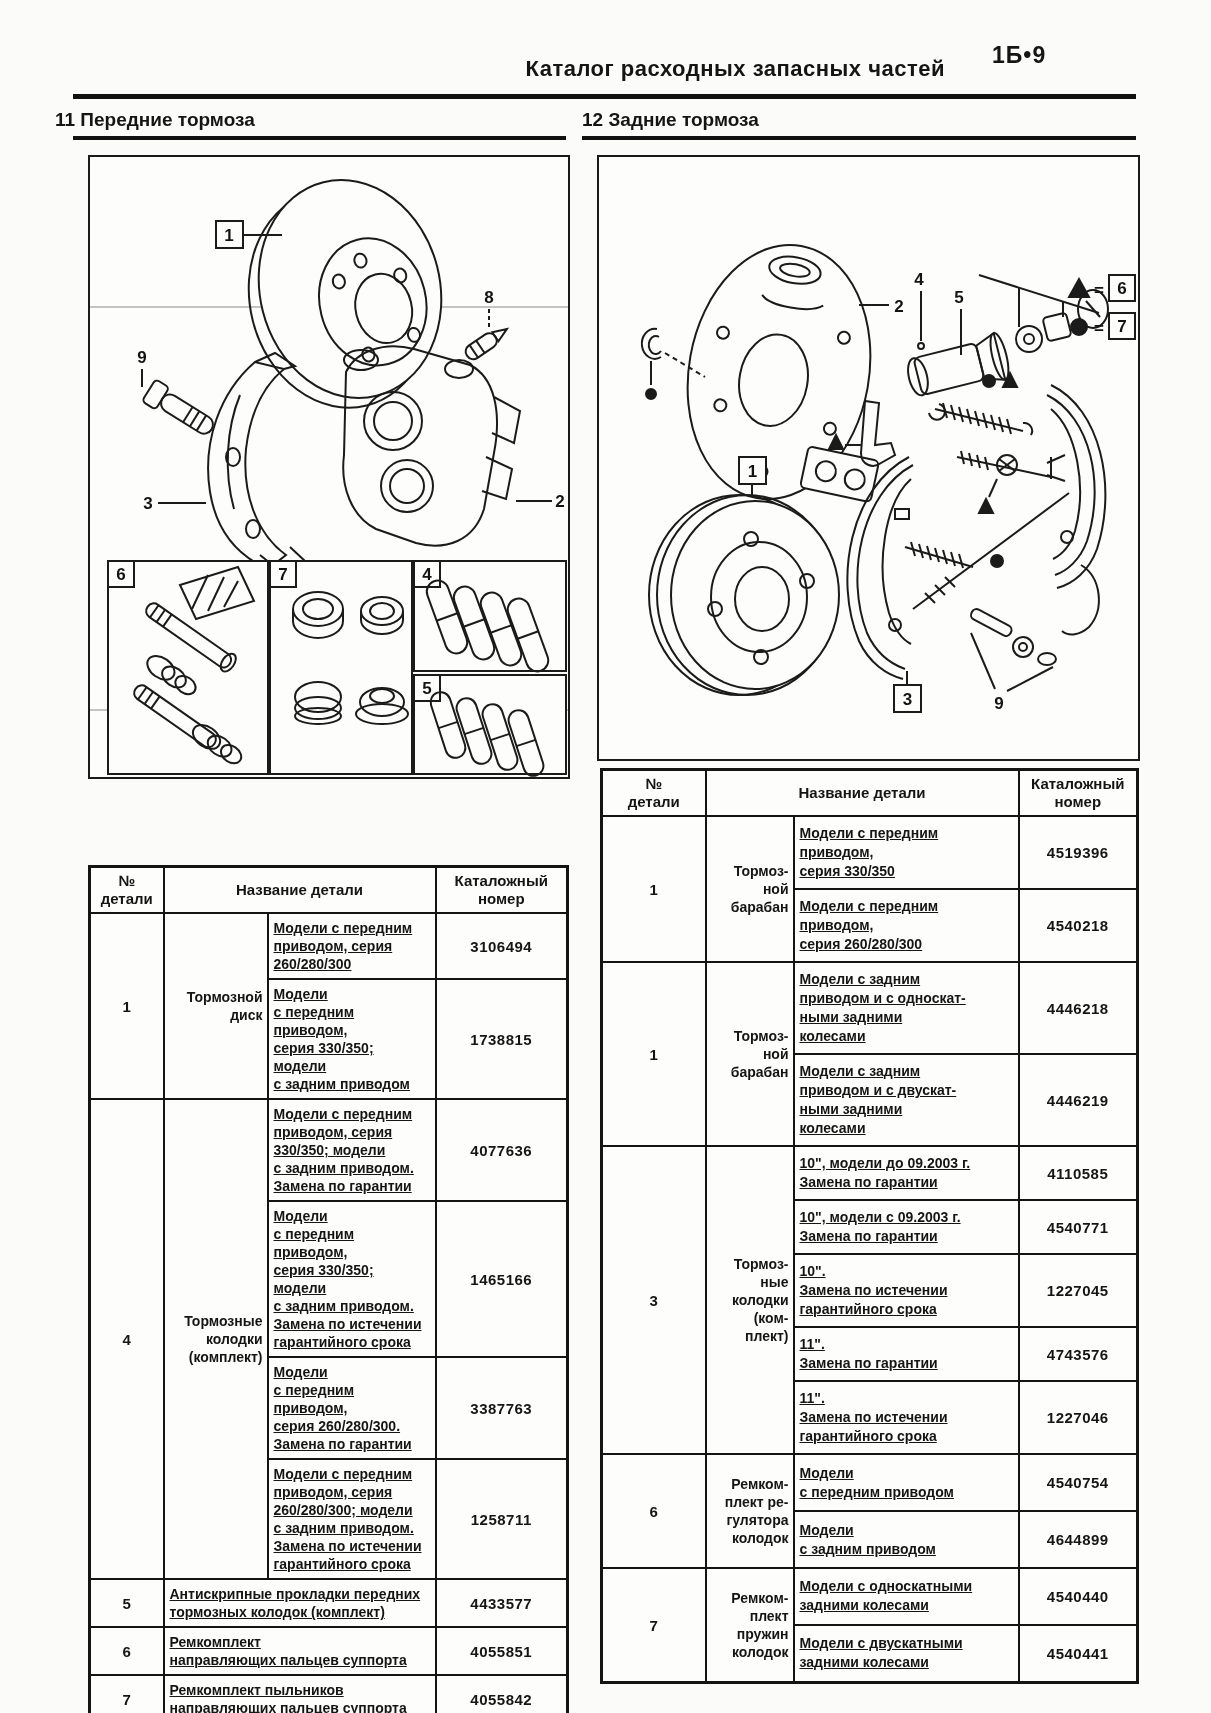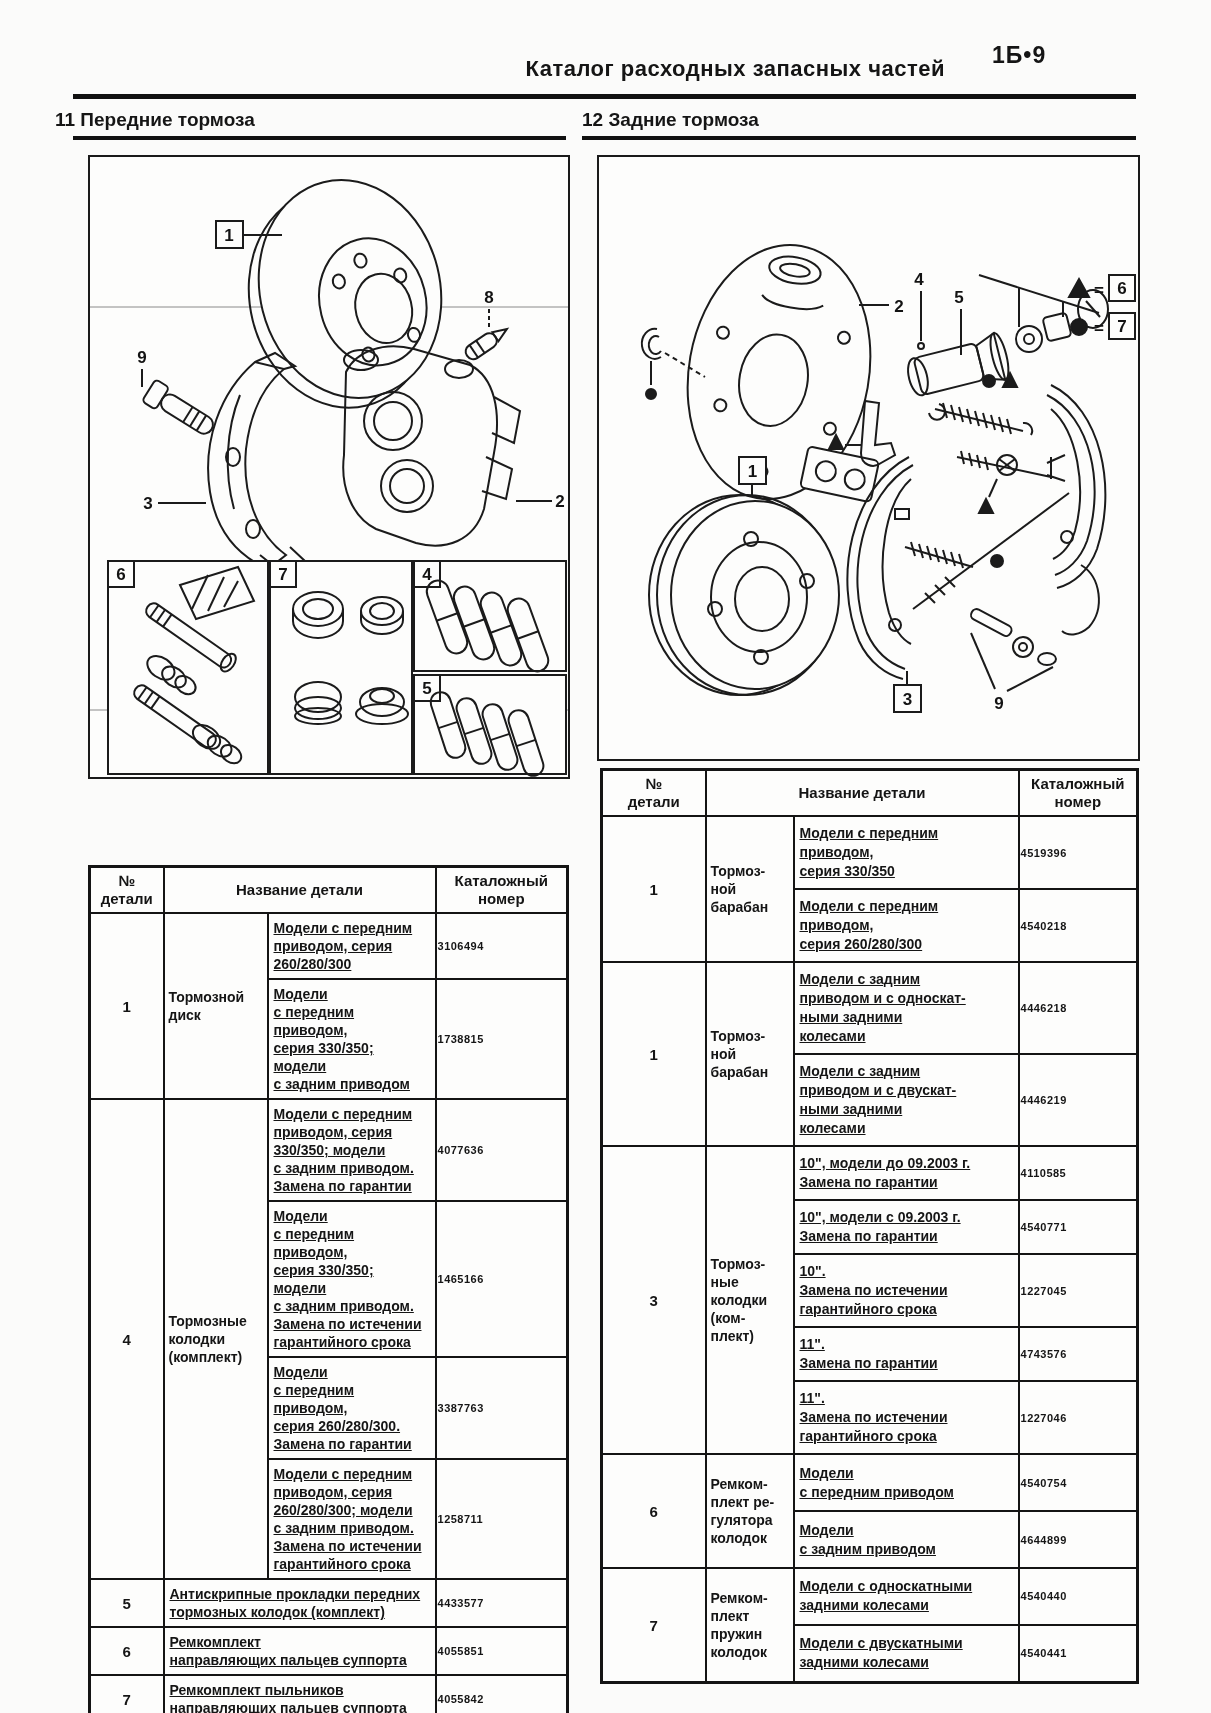--- a/index.html
+++ b/index.html
@@ -13,24 +13,24 @@
   .sec-rule  { position:absolute; top:136px; height:4px; background:#111; }
   .figbox { position:absolute; border:2px solid #1a1a1a; background:#fdfdfc; }
   .lbl { font:bold 17px "Liberation Sans", sans-serif; fill:#131313; }
   table.ptable { border-collapse:collapse; table-layout:fixed; background:#fdfdfc;
                  border:3px solid #141414; position:absolute; }
   .ptable th, .ptable td { border:2px solid #141414; vertical-align:middle; }
   .ptable th { font-weight:bold; font-size:15px; line-height:18px; text-align:center;
                white-space:pre-line; padding:4px 2px; }
   .c-num  { text-align:center; font-weight:bold; font-size:15px; }
   .c-name { font-weight:bold; font-size:14px; line-height:18px; white-space:pre-line;
-            padding:20px 4px; text-align:left; }
+            padding:20px 4px; text-align:right; }
   .c-desc { font-weight:bold; font-size:14px; line-height:18px; white-space:pre-line;
             padding:5px 5px; text-align:left;text-decoration:underline; }
-  .c-code { font-weight:bold; font-size:11px; letter-spacing:0.5px; }
+  .c-code { text-align:center; font-weight:bold; font-size:15px; letter-spacing:0.5px; }
   .tbl-left  { left:88px;  top:865px; width:478px; }
   .tbl-right { left:600px; top:768px; width:536px; }
   .tbl-right .c-desc { line-height:19px; padding:7px 5px; }
 </style>
 </head>
 <body>
 
 <div class="hdr-title">Каталог расходных запасных частей</div>
 <div class="hdr-page">1Б•9</div>
 <div class="hdr-rule"></div>

